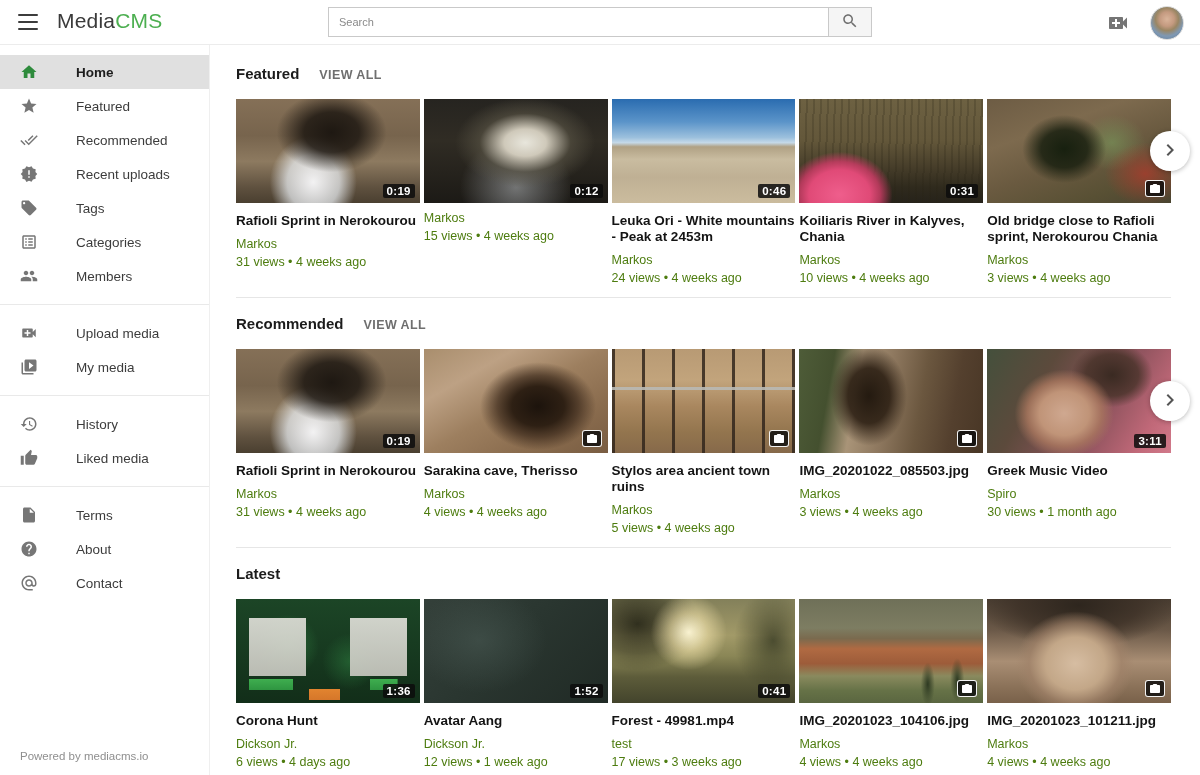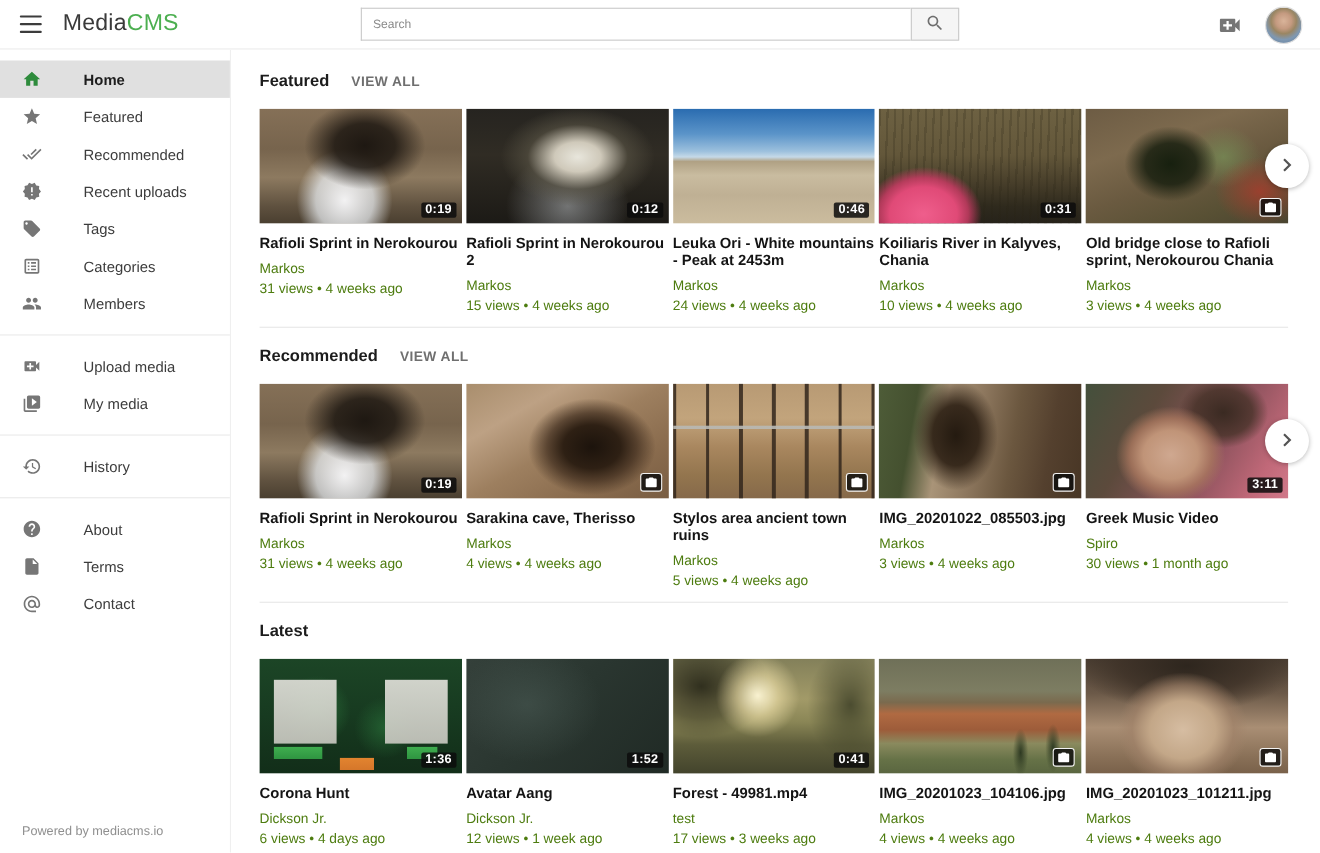--- a/index.html
+++ b/index.html
@@ -227,36 +227,44 @@
       </div>
       <div class="side-divider"></div>
       <div class="side-item">
         <span class="side-icon">
           <svg width="18" height="18" viewBox="0 0 24 24" fill="currentColor">
             <path d="M13 3c-4.97 0-9 4.03-9 9H1l3.89 3.89.07.14L9 12H6c0-3.87 3.13-7 7-7s7 3.13 7 7-3.13 7-7 7c-1.93 0-3.68-.79-4.94-2.06l-1.42 1.42C8.27 19.99 10.51 21 13 21c4.97 0 9-4.03 9-9s-4.03-9-9-9zm-1 5v5l4.28 2.54.72-1.21-3.5-2.08V8z"></path>
           </svg>
         </span>
         <span class="side-label">History</span>
       </div>
+      <div class="side-item">
+        <span class="side-icon">
+          <svg width="18" height="18" viewBox="0 0 24 24" fill="currentColor">
+            <path d="M1 21h4V9H1v12zm22-11c0-1.1-.9-2-2-2h-6.31l.95-4.57.03-.32c0-.41-.17-.79-.44-1.06L14.17 1 7.59 7.59C7.22 7.95 7 8.45 7 9v10c0 1.1.9 2 2 2h9c.83 0 1.54-.5 1.84-1.22l3.02-7.05c.09-.23.14-.47.14-.73v-2z"></path>
+          </svg>
+        </span>
+        <span class="side-label">Liked media</span>
+      </div>
       <div class="side-divider"></div>
       <div class="side-item">
         <span class="side-icon">
           <svg width="18" height="18" viewBox="0 0 24 24" fill="currentColor">
+            <path d="M14 2H6c-1.1 0-2 .9-2 2v16c0 1.1.9 2 2 2h12c1.1 0 2-.9 2-2V8l-6-6zm-1 7V3.5L18.5 9H13z"></path>
+          </svg>
+        </span>
+        <span class="side-label">Terms</span>
+      </div>
+      <div class="side-item">
+        <span class="side-icon">
+          <svg width="18" height="18" viewBox="0 0 24 24" fill="currentColor">
             <path d="M12 2C6.48 2 2 6.48 2 12s4.48 10 10 10 10-4.48 10-10S17.52 2 12 2zm1 17h-2v-2h2v2zm2.07-7.75l-.9.92C13.45 12.9 13 13.5 13 15h-2v-.5c0-1.1.45-2.1 1.17-2.83l1.24-1.26c.37-.36.59-.86.59-1.41 0-1.1-.9-2-2-2s-2 .9-2 2H8c0-2.21 1.79-4 4-4s4 1.79 4 4c0 .88-.36 1.68-.93 2.25z"></path>
           </svg>
         </span>
         <span class="side-label">About</span>
-      </div>
-      <div class="side-item">
-        <span class="side-icon">
-          <svg width="18" height="18" viewBox="0 0 24 24" fill="currentColor">
-            <path d="M14 2H6c-1.1 0-2 .9-2 2v16c0 1.1.9 2 2 2h12c1.1 0 2-.9 2-2V8l-6-6zm-1 7V3.5L18.5 9H13z"></path>
-          </svg>
-        </span>
-        <span class="side-label">Terms</span>
       </div>
       <div class="side-item">
         <span class="side-icon">
           <svg width="18" height="18" viewBox="0 0 24 24" fill="currentColor">
             <path d="M12 2C6.48 2 2 6.48 2 12s4.48 10 10 10h5v-2h-5c-4.34 0-8-3.66-8-8s3.66-8 8-8 8 3.66 8 8v1.43c0 .79-.71 1.57-1.5 1.57s-1.5-.78-1.5-1.57V12c0-2.76-2.24-5-5-5s-5 2.24-5 5 2.24 5 5 5c1.38 0 2.64-.56 3.54-1.47.65.89 1.77 1.47 2.96 1.47 1.97 0 3.5-1.6 3.5-3.57V12c0-5.52-4.48-10-10-10zm0 13c-1.66 0-3-1.34-3-3s1.34-3 3-3 3 1.34 3 3-1.34 3-3 3z"></path>
           </svg>
         </span>
         <span class="side-label">Contact</span>
       </div>
     </nav>
@@ -276,21 +284,20 @@
               <span class="duration">0:19</span>
             </div>
             <div class="card-title">Rafioli Sprint in Nerokourou</div>
             <div class="card-author">Markos</div>
             <div class="card-meta">31 views • 4 weeks ago</div>
           </div>
           <div class="card">
             <div class="thumb thumb-waterfall-dark">
               <span class="duration">0:12</span>
             </div>
-            <div class="card-title">Rafioli Sprint in Nerokourou 2</div>
             <div class="card-author">Markos</div>
             <div class="card-meta">15 views • 4 weeks ago</div>
           </div>
           <div class="card">
             <div class="thumb thumb-mountains">
               <span class="duration">0:46</span>
             </div>
             <div class="card-title">Leuka Ori - White mountains - Peak at 2453m</div>
             <div class="card-author">Markos</div>
             <div class="card-meta">24 views • 4 weeks ago</div>

